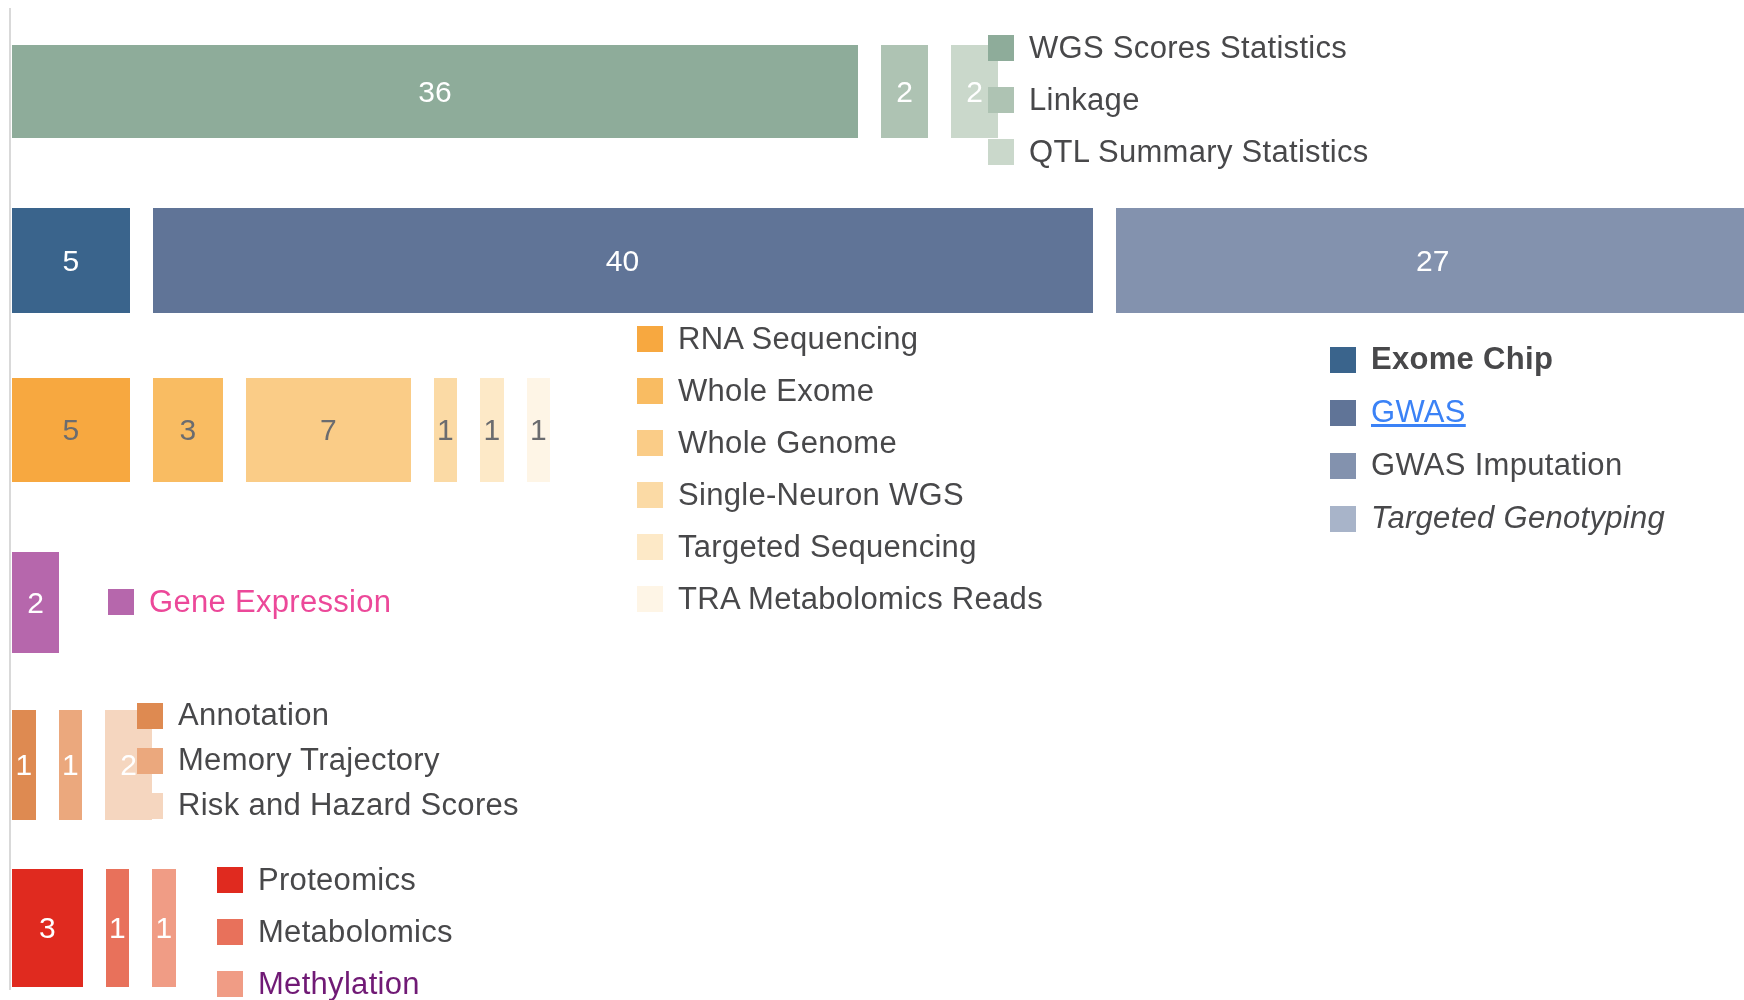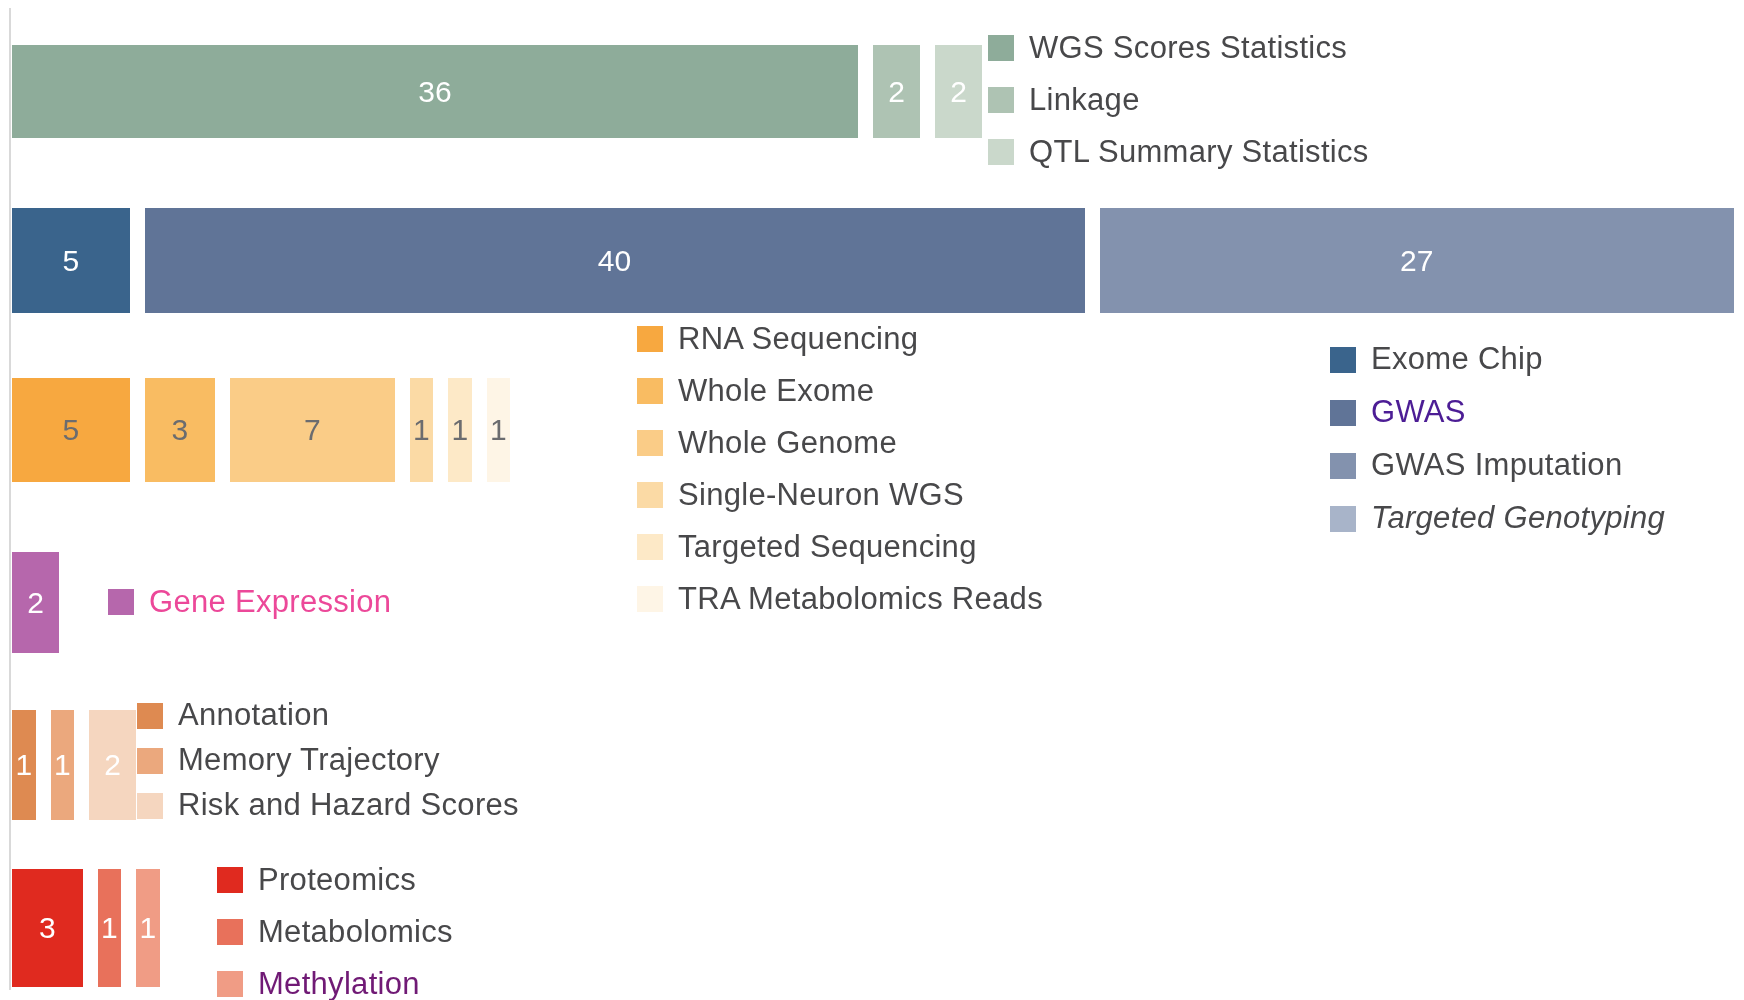--- a/index.html
+++ b/index.html
@@ -22,21 +22,21 @@
     position: absolute;
     left: 9px;
     top: 8px;
     width: 2px;
     height: 982px;
   }
   .bar-row {
     position: absolute;
     left: 12px;
     display: flex;
-    column-gap: 15px;
+    column-gap: 23px;
     align-items: stretch;
   }
   .segment {
     height: 100%;
     display: flex;
     align-items: center;
     justify-content: center;
     flex: 0 0 auto;
   }
   .seg-label {
@@ -154,27 +154,27 @@
       <div class="legend-item" style="height: 52px;">
         <span class="swatch" style="background: rgb(174, 195, 179);"></span>
         <span class="legend-text" style="color: rgb(72, 72, 74);">Linkage</span>
       </div>
       <div class="legend-item" style="height: 52px; align-items: center;">
         <span class="swatch" style="background: rgb(202, 216, 203);"></span>
         <span class="legend-text" style="color: rgb(72, 72, 74);">QTL Summary Statistics</span>
       </div>
     </div>
   <div class="legend" style="left: 1330px; top: 333px;">
-      <div class="legend-item" style="height: 53px;">
+      <div class="legend-item" style="height: 53px; font-weight: bold;">
         <span class="swatch" style="background: rgb(58, 100, 140);"></span>
         <span class="legend-text" style="color: rgb(72, 72, 74);">Exome Chip</span>
       </div>
       <div class="legend-item" style="height: 53px;">
         <span class="swatch" style="background: rgb(96, 116, 151);"></span>
-        <span class="legend-text" style="color: #4c1d95;">GWAS</span>
+        <span class="legend-text" style="color: #3b82f6; text-decoration: underline;">GWAS</span>
       </div>
       <div class="legend-item" style="height: 53px;">
         <span class="swatch" style="background: rgb(131, 146, 174);"></span>
         <span class="legend-text" style="color: rgb(72, 72, 74);">GWAS Imputation</span>
       </div>
       <div class="legend-item" style="height: 53px;">
         <span class="swatch" style="background: rgb(168, 180, 201);"></span>
         <span class="legend-text" style="color: rgb(72, 72, 74); font-style: italic;">Targeted Genotyping</span>
       </div>
     </div>

